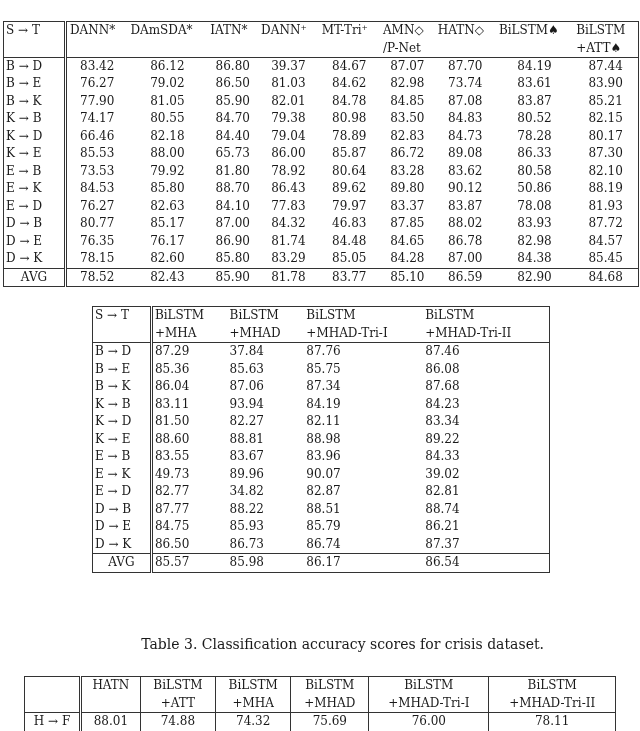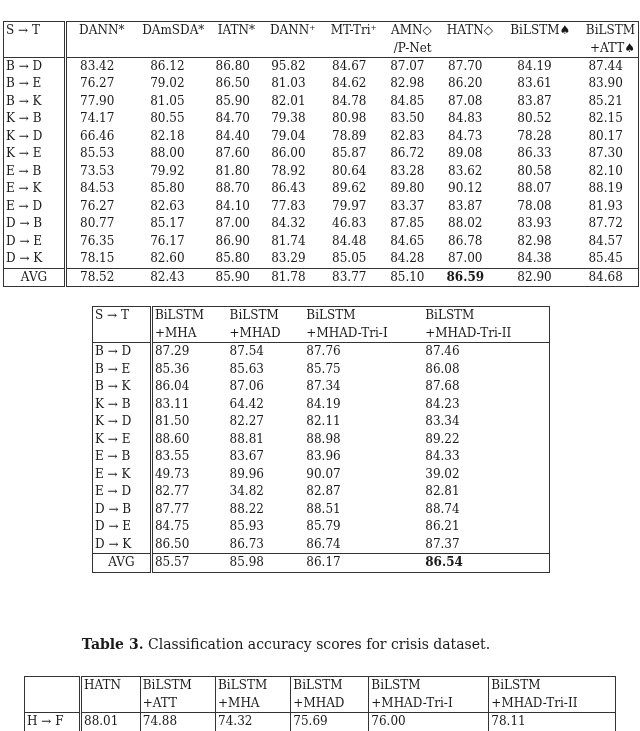--- a/index.html
+++ b/index.html
@@ -3,50 +3,50 @@
 <meta charset="utf-8">
 <style>
   html, body { margin: 0; padding: 0; background: #ffffff; }
   body {
     width: 640px; height: 731px; position: relative; overflow: hidden;
     font-family: "DejaVu Serif", "Liberation Serif", serif;
     color: #1a1a1a;
   }
   table { border-collapse: collapse; position: absolute; font-size: 12px; line-height: 17.5px; }
   td, th { padding: 0 2px; white-space: nowrap; font-weight: normal; vertical-align: top; }
-  .bold { font-weight: bold; }
+  .bold { font-weight: normal; }
 
   
   #t1 { left: 3px; top: 21px; width: 636px; border: 1px solid #333; }
-  #t1 th { text-align: right; padding: 0 3px; }
+  #t1 th { text-align: left; padding: 0 3px; }
   #t1 td { text-align: center; }
   #t1 td.rowhead, #t1 th.rowhead { text-align: left; padding: 0 2px 0 2px; border-right: 3px double #333; }
   #t1 thead { border-bottom: 1px solid #333; }
   #t1 tr.avg { border-top: 1px solid #333; }
   #t1 tr.avg td.rowhead { text-align: center; }
   #t1 .c1 { width: 56px; }
 
   
   #t2 { left: 92px; top: 306px; width: 458px; border: 1px solid #333; }
   #t2 th { text-align: left; padding: 0 2px; }
   #t2 td { text-align: left; padding: 0 2px; }
   #t2 .rowhead { border-right: 3px double #333; }
   #t2 thead { border-bottom: 1px solid #333; }
   #t2 tr.avg { border-top: 1px solid #333; }
   #t2 tr.avg td.rowhead { text-align: center; }
 
   
   #caption {
-    position: absolute; left: 16px; width: 540px; top: 636px;
-    text-align: center; font-size: 14px;
+    position: absolute; left: 4px; width: 540px; top: 636px;
+    text-align: right; font-size: 14px;
   }
 
   
   #t3 { left: 24px; top: 676px; width: 592px; border: 1px solid #333; }
-  #t3 th, #t3 td { border-left: 1px solid #333; padding: 0 2px; text-align: left; }
+  #t3 th, #t3 td { border-left: 1px solid #333; padding: 0 2px; text-align: center; }
   #t3 .rowhead { border-right: 3px double #333; border-left: none; }
   #t3 thead { border-bottom: 1px solid #333; }
   #t3 td.center { }
   #t3 tr td { border-bottom: 5px solid #0ea5e9; }
 </style>
 </head>
 <body>
 
 <table id="t1">
   <thead>
@@ -63,36 +63,36 @@
       <th><span>BiLSTM</span><br><span>+ATT♠</span></th>
     </tr>
     <tr class="h2"></tr>
   </thead>
   <tbody id="t1-body">
       <tr>
         <td class="rowhead">B → D</td>
         <td>83.42</td>
         <td>86.12</td>
         <td>86.80</td>
-        <td>95.82</td>
+        <td>39.37</td>
         <td>84.67</td>
         <td>87.07</td>
         <td>87.70</td>
         <td>84.19</td>
         <td>87.44</td>
       </tr>
       <tr>
         <td class="rowhead">B → E</td>
         <td>76.27</td>
         <td>79.02</td>
         <td>86.50</td>
         <td>81.03</td>
         <td>84.62</td>
         <td>82.98</td>
-        <td>86.20</td>
+        <td>73.74</td>
         <td>83.61</td>
         <td>83.90</td>
       </tr>
       <tr>
         <td class="rowhead">B → K</td>
         <td>77.90</td>
         <td>81.05</td>
         <td>85.90</td>
         <td>82.01</td>
         <td>84.78</td>
@@ -122,21 +122,21 @@
         <td>78.89</td>
         <td>82.83</td>
         <td>84.73</td>
         <td>78.28</td>
         <td>80.17</td>
       </tr>
       <tr>
         <td class="rowhead">K → E</td>
         <td>85.53</td>
         <td>88.00</td>
-        <td>87.60</td>
+        <td>65.73</td>
         <td>86.00</td>
         <td>85.87</td>
         <td>86.72</td>
         <td>89.08</td>
         <td>86.33</td>
         <td>87.30</td>
       </tr>
       <tr>
         <td class="rowhead">E → B</td>
         <td>73.53</td>
@@ -151,21 +151,21 @@
       </tr>
       <tr>
         <td class="rowhead">E → K</td>
         <td>84.53</td>
         <td>85.80</td>
         <td>88.70</td>
         <td>86.43</td>
         <td>89.62</td>
         <td>89.80</td>
         <td>90.12</td>
-        <td>88.07</td>
+        <td>50.86</td>
         <td>88.19</td>
       </tr>
       <tr>
         <td class="rowhead">E → D</td>
         <td>76.27</td>
         <td>82.63</td>
         <td>84.10</td>
         <td>77.83</td>
         <td>79.97</td>
         <td>83.37</td>
@@ -231,42 +231,42 @@
       <th><span>BiLSTM</span><br><span>+MHA</span></th>
       <th><span>BiLSTM</span><br><span>+MHAD</span></th>
       <th><span>BiLSTM</span><br><span>+MHAD-Tri-I</span></th>
       <th><span>BiLSTM</span><br><span>+MHAD-Tri-II</span></th>
     </tr>
   </thead>
   <tbody id="t2-body">
       <tr>
         <td class="rowhead">B → D</td>
         <td>87.29</td>
-        <td>87.54</td>
+        <td>37.84</td>
         <td>87.76</td>
         <td>87.46</td>
       </tr>
       <tr>
         <td class="rowhead">B → E</td>
         <td>85.36</td>
         <td>85.63</td>
         <td>85.75</td>
         <td>86.08</td>
       </tr>
       <tr>
         <td class="rowhead">B → K</td>
         <td>86.04</td>
         <td>87.06</td>
         <td>87.34</td>
         <td>87.68</td>
       </tr>
       <tr>
         <td class="rowhead">K → B</td>
         <td>83.11</td>
-        <td>64.42</td>
+        <td>93.94</td>
         <td>84.19</td>
         <td>84.23</td>
       </tr>
       <tr>
         <td class="rowhead">K → D</td>
         <td>81.50</td>
         <td>82.27</td>
         <td>82.11</td>
         <td>83.34</td>
       </tr>

